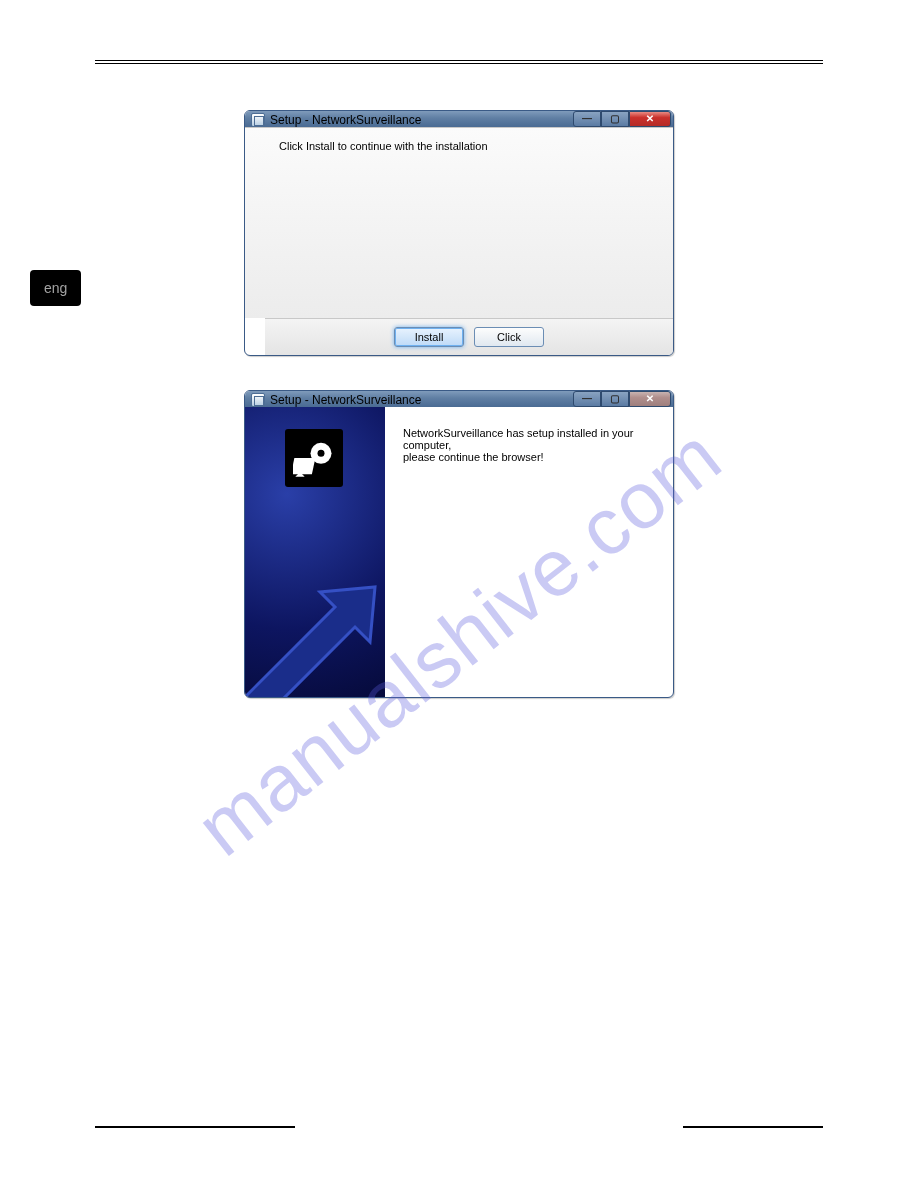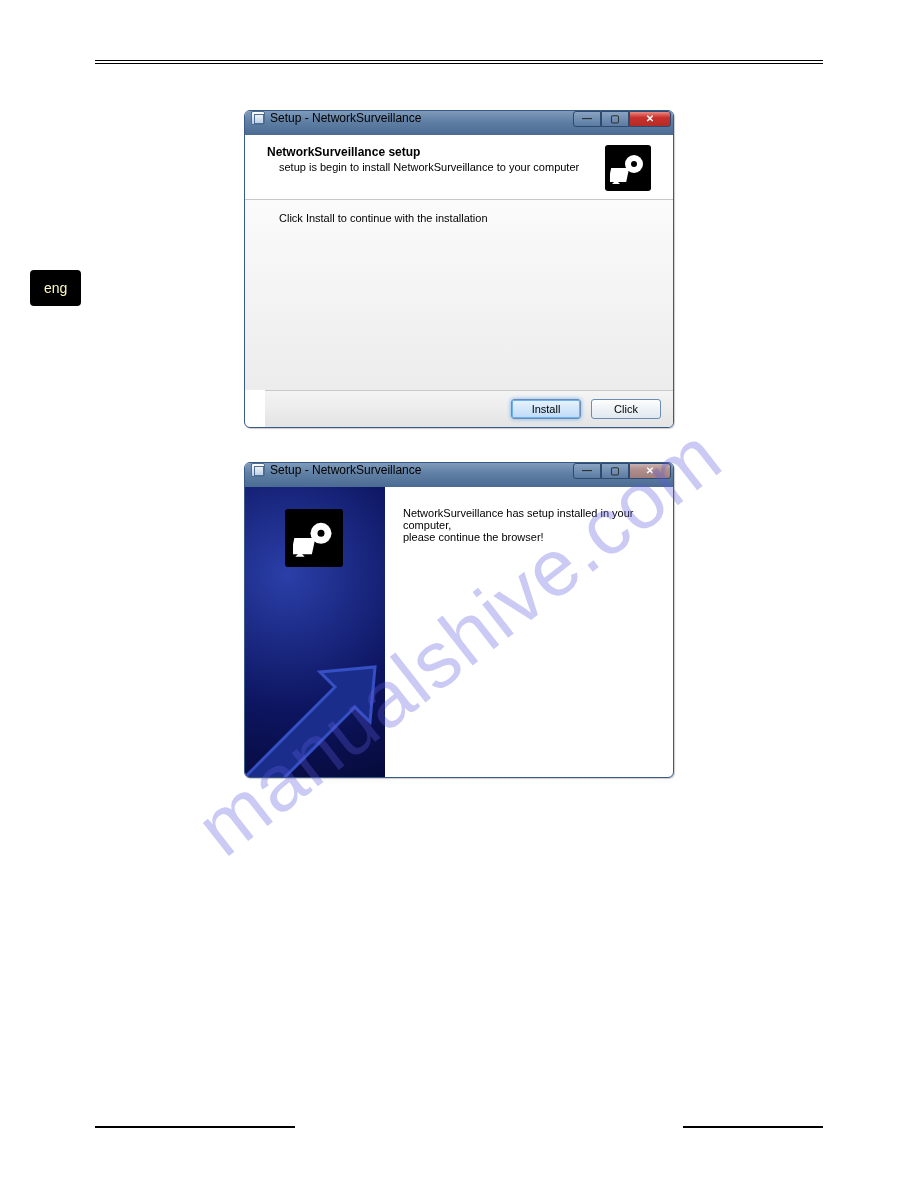--- a/index.html
+++ b/index.html
@@ -8,41 +8,41 @@
     background: #fff;
     width: 918px;
     height: 1188px;
     position: relative;
   }
   .page-header { margin: 60px 95px 0 95px; }
   .header-rule { border-top: 4px double #000; }
   .language-tab {
     position: absolute;
     left: 30px; top: 270px;
-    background: #000; color: #fef9c3;
+    background: #000; color: #a3a3a3;
     padding: 10px 14px;
     border-radius: 4px;
     font-size: 14px;
   }
 
   
   .dialog {
     width: 430px;
     border: 1px solid #3a5a86;
     border-radius: 6px;
     overflow: hidden;
     box-shadow: 1px 1px 1px rgba(0,0,0,0.2);
     background: #fff;
     margin: 0 auto;
   }
   .titlebar {
-    height: 24px;
+    height: 16px;
     background: linear-gradient(#7f9bbb, #5f7ea3 45%, #4a6b93);
     display: flex;
-    align-items: flex-start;
+    align-items: flex-end;
     justify-content: space-between;
     padding: 0 2px 0 6px;
     font-size: 12px;
     color: #000;
   }
   .titlebar-left { display: flex; align-items: center; gap: 5px; }
   .app-icon {
     width: 14px; height: 14px;
     background: linear-gradient(#fff,#b6cde2);
     border: 1px solid #4d6d94;
@@ -94,21 +94,21 @@
     padding: 12px 22px;
     font-size:11px;
     min-height: 190px;
     background: linear-gradient(#fbfbfb,#ececec);
   }
   .d1-body p { padding-left: 12px; }
   .d1-footer {
     background: linear-gradient(#f4f4f4,#e4e4e4);
     border-top:1px solid #c8c8c8;
     padding: 8px 12px;
-    display:flex; justify-content:flex-end; gap:10px;margin-left:20px;
+    display:flex; justify-content:center; gap:10px;margin-left:20px;
   }
   .btn {
     min-width:70px; padding:3px 14px;
     font-size:11px;
     border:1px solid #6b8db4;
     border-radius:3px;
     background: linear-gradient(#fdfdfd,#e0e8f0);
     text-align:center;
   }
   .btn.primary {
@@ -185,34 +185,20 @@
       <div class="win-controls">
         <div class="win-btn min">
             <span>—</span>
           </div>
         <div class="win-btn max">
             <span>▢</span>
           </div>
         <div class="win-btn close">
             <span>✕</span>
           </div>
-      </div>
-    </div>
-    <div class="d1-header">
-      <div class="d1-header-text">
-        <div class="h-title">NetworkSurveillance setup</div>
-        <div class="h-sub">setup is begin to install NetworkSurveillance to your computer</div>
-      </div>
-      <div class="d1-icon">
-        <svg width="36" height="36" viewBox="0 0 36 36">
-          <rect x="5" y="18" width="18" height="14" fill="#fff" transform="skewX(-12)"></rect>
-          <circle cx="24" cy="14" r="9" fill="#fff"></circle>
-          <circle cx="24" cy="14" r="3" fill="#000"></circle>
-          <path d="M6 30 L2 34 L10 34 Z" fill="#fff"></path>
-        </svg>
       </div>
     </div>
     <div class="d1-divider"></div>
     <div class="d1-body">
       <p>Click Install to continue with the installation</p>
     </div>
     <div class="d1-footer">
       <div class="btn primary">Install</div>
       <div class="btn">Click</div>
     </div>

